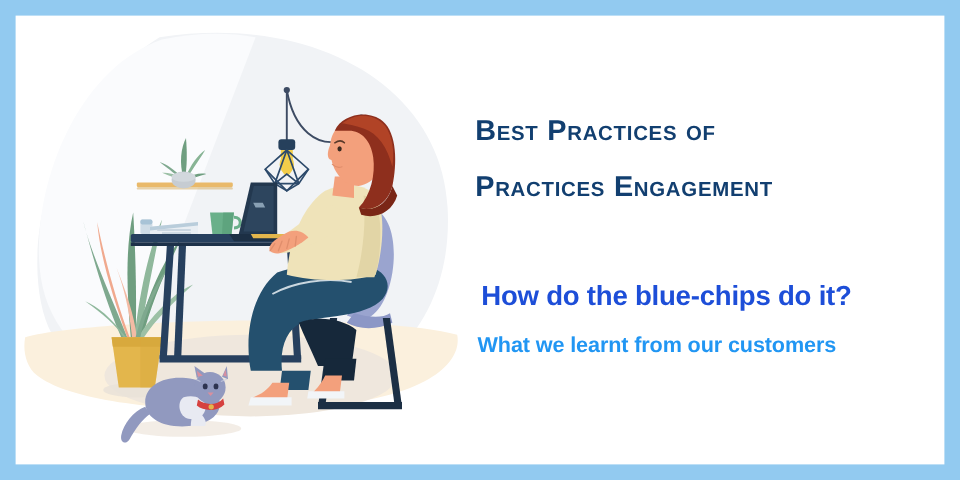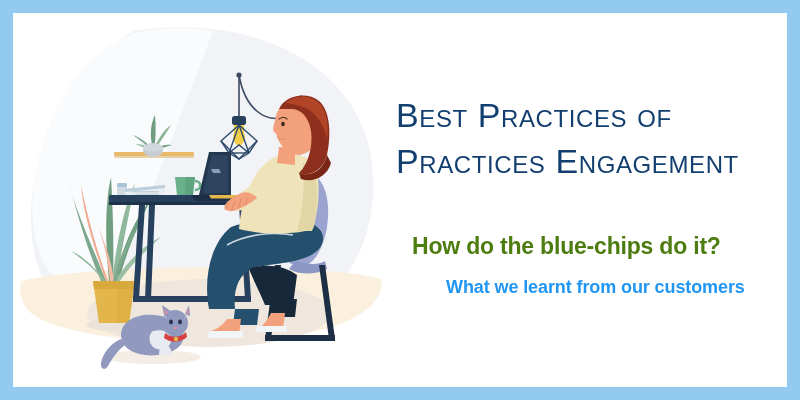--- a/index.html
+++ b/index.html
@@ -45,55 +45,54 @@
     top: 0;
     width: 391px;
     height: 374px;
   }
 
   .headline {
     position: absolute;
     left: 0;
     color: #123f70;
     font-family: "Liberation Sans", sans-serif;
-    font-weight: normal;
+    font-weight: bold;
     font-variant: small-caps;
-    font-size: 34px;
+    font-size: 24px;
     letter-spacing: 0.6px;
     white-space: nowrap;
     line-height: 1;
   }
   #headline-line-1 { top: 85px; }
   #headline-line-2 { top: 131px; }
 
   #subhead {
     position: absolute;
-    left: 16px;
+    left: 5px;
     top: 222px;
-    color: #4d7c0f;
+    color: #1d4ed8;
     font-family: "Liberation Sans", sans-serif;
     font-weight: bold;
     font-size: 23px;
     letter-spacing: -0.2px;
     white-space: nowrap;
     line-height: 1;
   }
 
   #tagline {
     position: absolute;
     left: 2px;
     top: 265px;
     color: #2196f3;
     font-family: "Liberation Sans", sans-serif;
     font-weight: bold;
     font-size: 18px;
     letter-spacing: -0.1px;
     white-space: nowrap;
     line-height: 1;
-    margin-left: 48px;
   }
 </style>
 </head>
 <body>
 
 <div id="banner">
 
   <div id="illustration">
     <svg viewBox="0 0 380 374" xmlns="http://www.w3.org/2000/svg">
 

